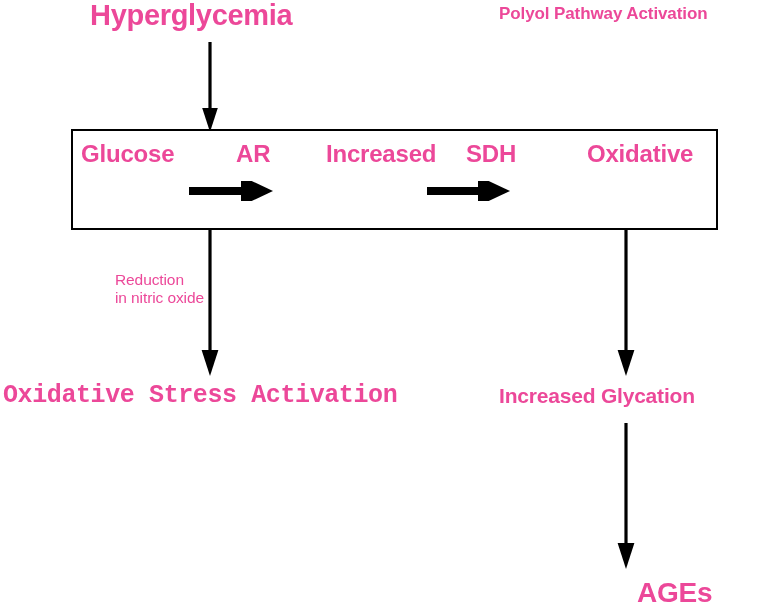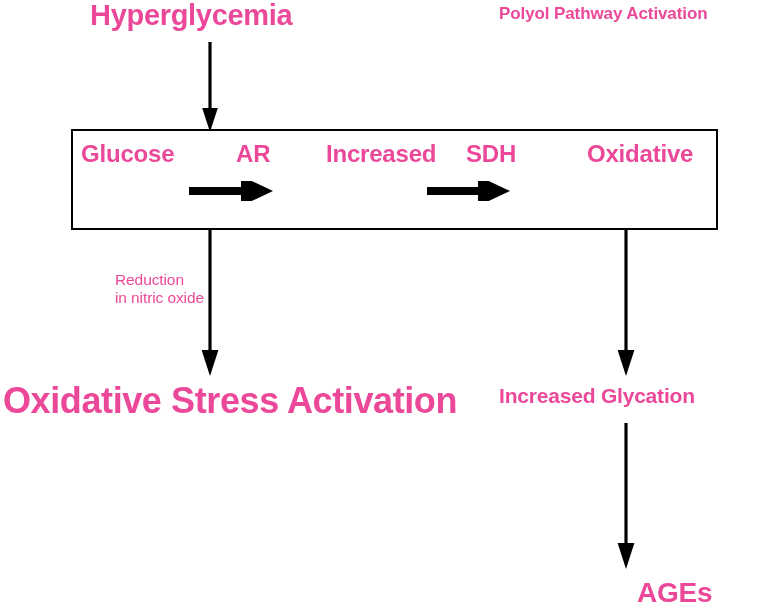--- a/index.html
+++ b/index.html
@@ -91,22 +91,23 @@
     line-height: 1.18;
     white-space: pre-line;
     letter-spacing: -0.1px;
     margin-left: 41px;
   }
 
   
   #outcome-oxidative {
     left: 3px;
     top: 383px;
-    font-size: 36px;
+    font-size: 25px;
     letter-spacing: -0.4px;
+    font-family: Liberation Mono, monospace;
   }
   #outcome-glycation {
     left: 499px;
     top: 385px;
     font-size: 21px;
     letter-spacing: -0.2px;
   }
   #outcome-ages {
     left: 637px;
     top: 571px;

